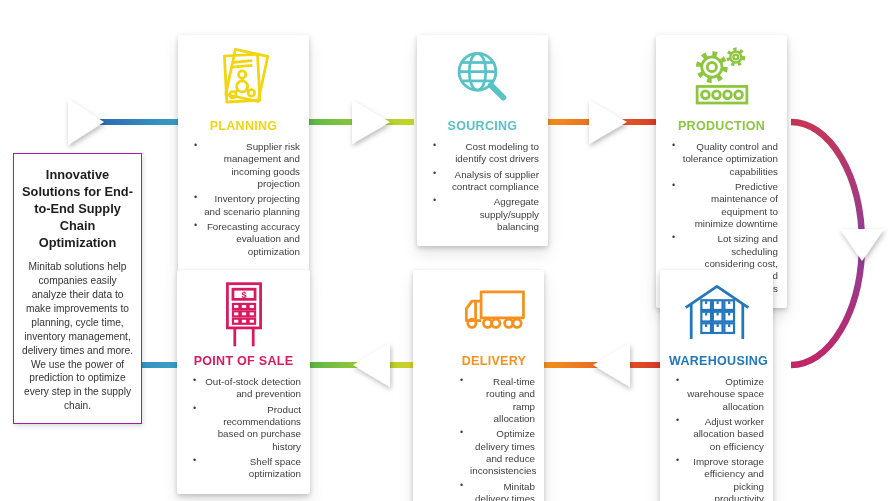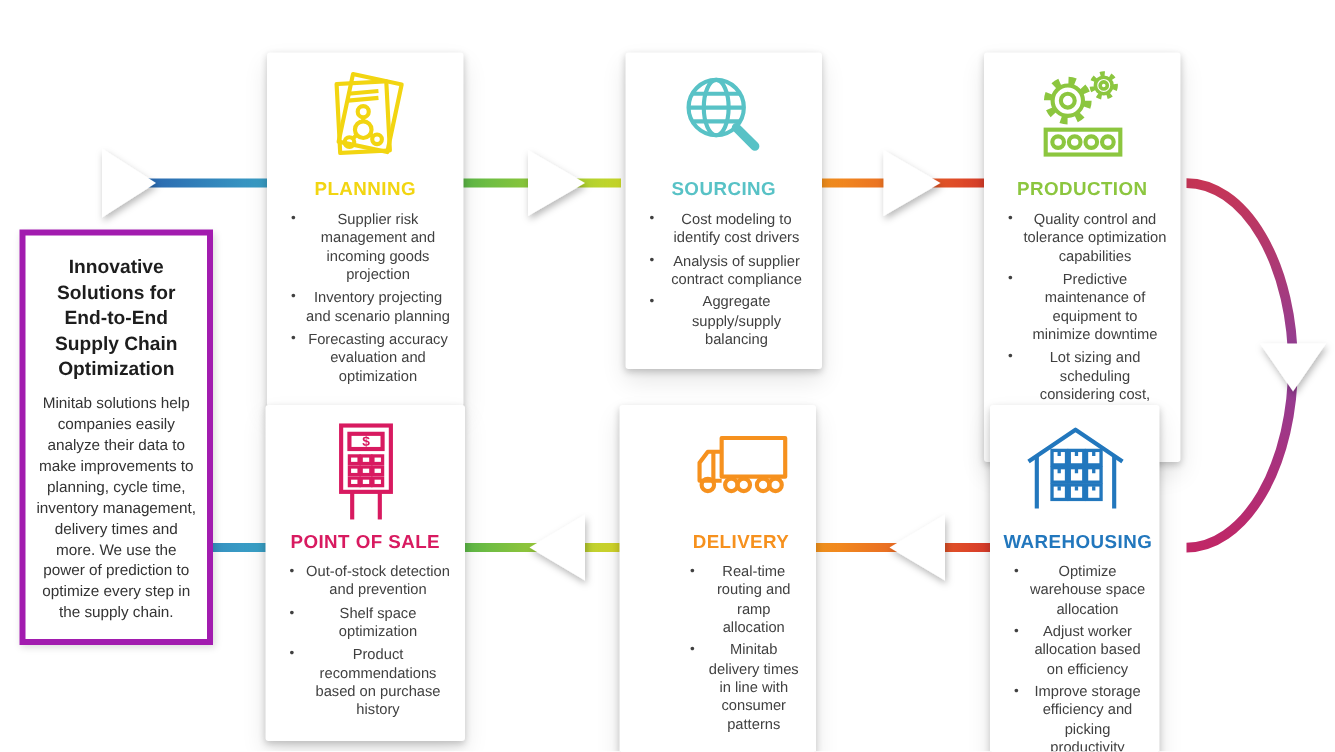--- a/index.html
+++ b/index.html
@@ -20,27 +20,27 @@
   }
   .card-icon { text-align:center; color:var(--accent); }
   .card-icon svg { width:76px; height:70px; display:block; margin:2px auto 0; }
   .card-title {
     font-size:12.5px; font-weight:bold; letter-spacing:.3px;
     color:var(--accent); text-align:center; margin:4px 0 8px;
   }
   ul.bullets { list-style:none; margin:0; padding:0 0 0 6px; }
   ul.bullets li {
     position:relative; padding-left:11px; margin-bottom:3px;
-    font-size:9.8px; line-height:1.26; color:#404040; text-align:center;
+    font-size:9.8px; line-height:1.26; color:#404040; text-align:right;
   }
   ul.bullets li::before { content:"•"; position:absolute; left:1px; top:-1px; font-size:9px; color:#404040; }
   
   .intro {
     position:absolute; left:13px; top:153px; width:129px; min-height:190px; z-index:3;
-    background:#fff; border:4px solid #a21caf; box-sizing:border-box;
+    background:#fff; border:1px solid #a21caf; box-sizing:border-box;
     box-shadow:1px 2px 5px rgba(0,0,0,.15); padding:13px 7px 10px; text-align:center;
   }
   .intro-title { font-size:12.8px; font-weight:bold; color:#1d1d1d; line-height:1.32; margin:0 0 9px; }
   .intro-body  { font-size:10.2px; color:#333; line-height:1.36; margin:0; }
 </style>
 </head>
 <body>
 
 <div class="stage">
 
@@ -198,20 +198,21 @@
           <circle cx="33" cy="47" r="4.5"></circle>
           <circle cx="42" cy="47" r="4.5"></circle>
           <circle cx="56" cy="47" r="4.5"></circle>
           <circle cx="65" cy="47" r="4.5"></circle>
         </g>
       </svg>
     </div>
     <div class="card-title">DELIVERY</div>
     <ul class="bullets">
       <li>Real-time routing and ramp allocation</li>
+      <li>Optimize delivery times and reduce inconsistencies</li>
       <li>Minitab delivery times in line with consumer patterns</li>
     </ul>
   </div>
 
   <div class="card" style="left: 177px; top: 270px; width: 133px; min-height: 182px; --accent: #D81A60;">
     <div class="card-icon">
       <svg viewBox="0 0 80 76">
         <g fill="none" stroke="currentColor" stroke-width="3">
           <rect x="22" y="4" width="36" height="48"></rect>
           <rect x="28" y="10" width="24" height="11"></rect>
@@ -228,18 +229,18 @@
           <rect x="28" y="42" width="7" height="5.5"></rect>
           <rect x="36.5" y="42" width="7" height="5.5"></rect>
           <rect x="45" y="42" width="7" height="5.5"></rect>
         </g>
         <text x="40" y="19" text-anchor="middle" font-size="10" font-weight="bold" fill="currentColor" stroke="none" font-family="Liberation Sans, sans-serif">$</text>
       </svg>
     </div>
     <div class="card-title">POINT OF SALE</div>
     <ul class="bullets">
       <li>Out-of-stock detection and prevention</li>
+      <li>Product recommendations based on purchase history</li>
       <li>Shelf space optimization</li>
-      <li>Product recommendations based on purchase history</li>
     </ul>
   </div>
 
 </div>
 
 </body></html>

